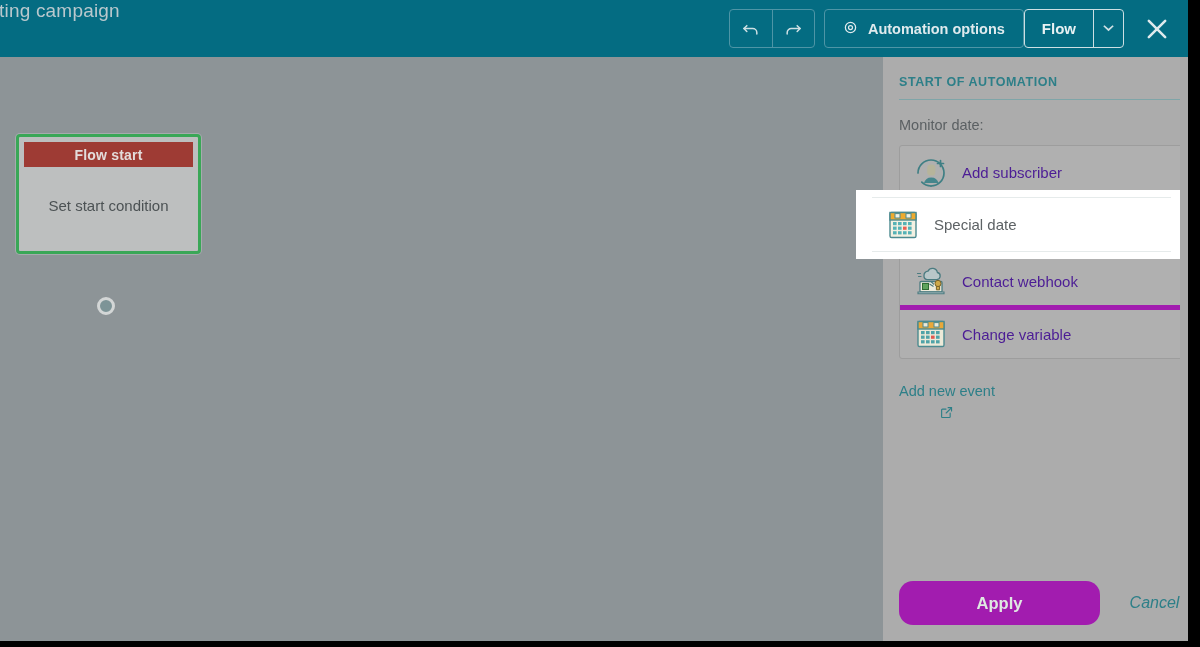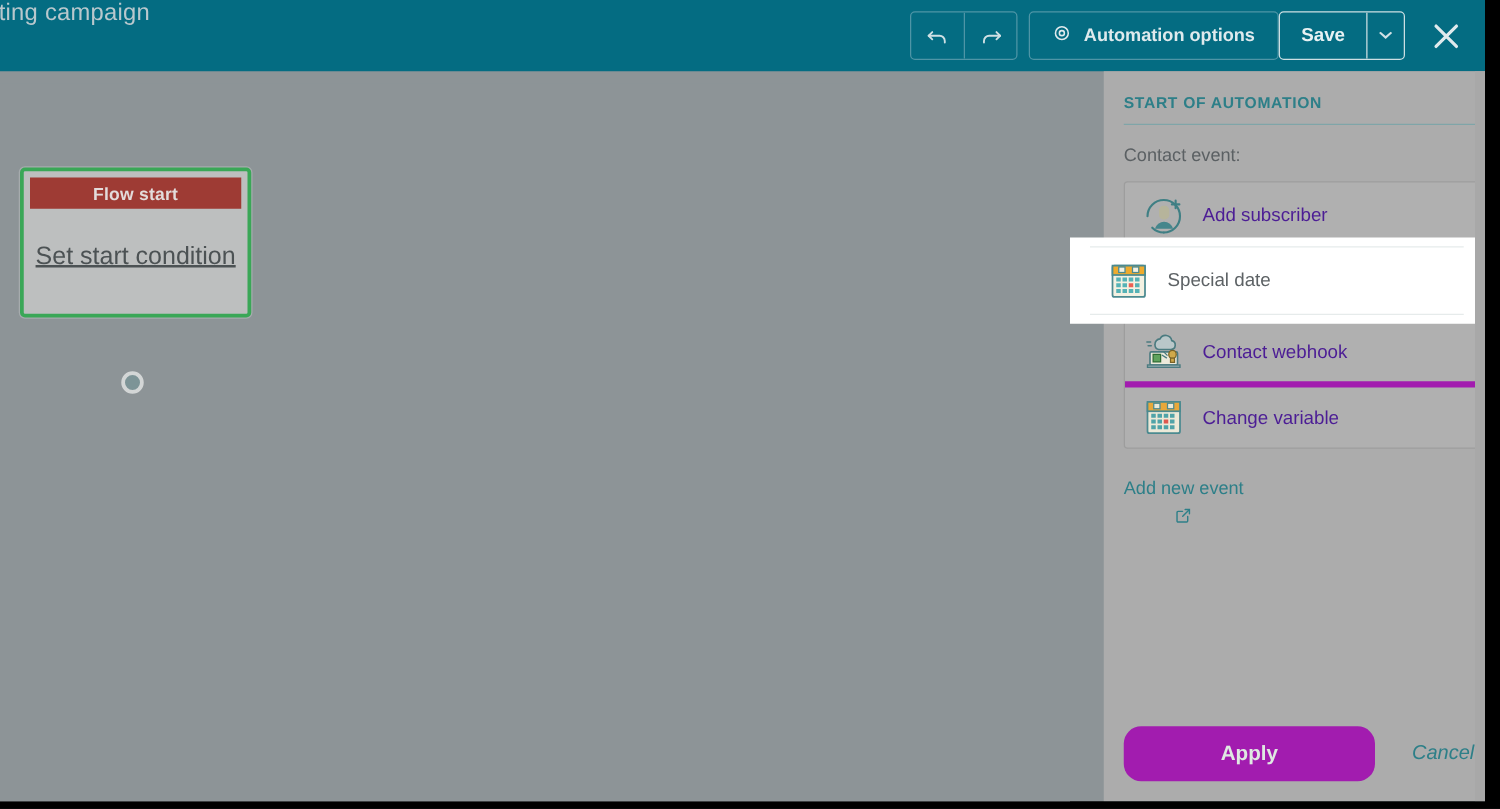--- a/index.html
+++ b/index.html
@@ -107,21 +107,21 @@
     margin: 5px 5px 0 5px;
     height: 25px;
     background: #9e3b34;
     display: flex; align-items: center; justify-content: center;
     color: #e3dcdb; font-size: 14px; font-weight: bold;
     letter-spacing: .2px;
   }
   .node-body {
     height: 77px;
     display: flex; align-items: center; justify-content: center;
-    color: #4c5254; font-size: 20px; text-decoration: underline;
+    color: #4c5254; font-size: 15px;
   }
   .node-handle {
     position: absolute;
     left: 97px; top: 230px;
     width: 18px; height: 18px;
     border-radius: 50%;
     background: #7d9497;
     border: 3px solid #d3d6d6;
   }
 
@@ -249,21 +249,21 @@
         <span>
           <svg width="15" height="15" viewBox="0 0 24 24" fill="none" stroke="currentColor" stroke-width="2">
             <circle cx="12" cy="12" r="3.2"></circle>
             <circle cx="12" cy="12" r="8.2"></circle>
           </svg>
         </span>
         <span>Automation options</span>
       </div>
 
       <div class="save-group">
-        <div class="save-btn">Save</div>
+        <div class="save-btn">Flow</div>
         <div class="save-caret">
           <svg width="11" height="7" viewBox="0 0 12 8" fill="currentColor">
               <path d="M0 1.5 L6 7 L12 1.5 L10.6 0.4 L6 4.4 L1.4 0.4 Z"></path>
             </svg>
         </div>
       </div>
 
       <div class="close-btn">
         <svg width="28" height="28" viewBox="0 0 24 24" fill="none" stroke="currentColor" stroke-width="2.2" stroke-linecap="round">
           <path d="M5 5 L19 19 M19 5 L5 19"></path>
@@ -278,21 +278,21 @@
       <div class="node-header">Flow start</div>
       <div class="node-body">Set start condition</div>
     </div>
     <div class="node-handle"></div>
   </div>
 
   <div class="panel">
     <div class="panel-inner">
 
       <div class="panel-title">START OF AUTOMATION</div>
-      <div class="panel-label">Contact event:</div>
+      <div class="panel-label">Monitor date:</div>
 
       <div class="event-list">
 
         <div class="event-item">
           <span class="event-icon">
             <svg viewBox="0 0 34 34">
               <path d="M4 17 a13 13 0 1 1 13 13" fill="none" stroke="#3f7f84" stroke-width="1.7" stroke-linecap="round"></path>
               <path d="M17 30 a13 13 0 0 1 -9.2 -3.8" fill="none" stroke="#3f7f84" stroke-width="1.7" stroke-linecap="round"></path>
               <path d="M10 27 a7.5 7.5 0 0 1 14.5 0 z" fill="#45868c"></path>
               <rect x="13.2" y="8.5" width="8.2" height="11" rx="3.6" fill="#b6b49b"></rect>

